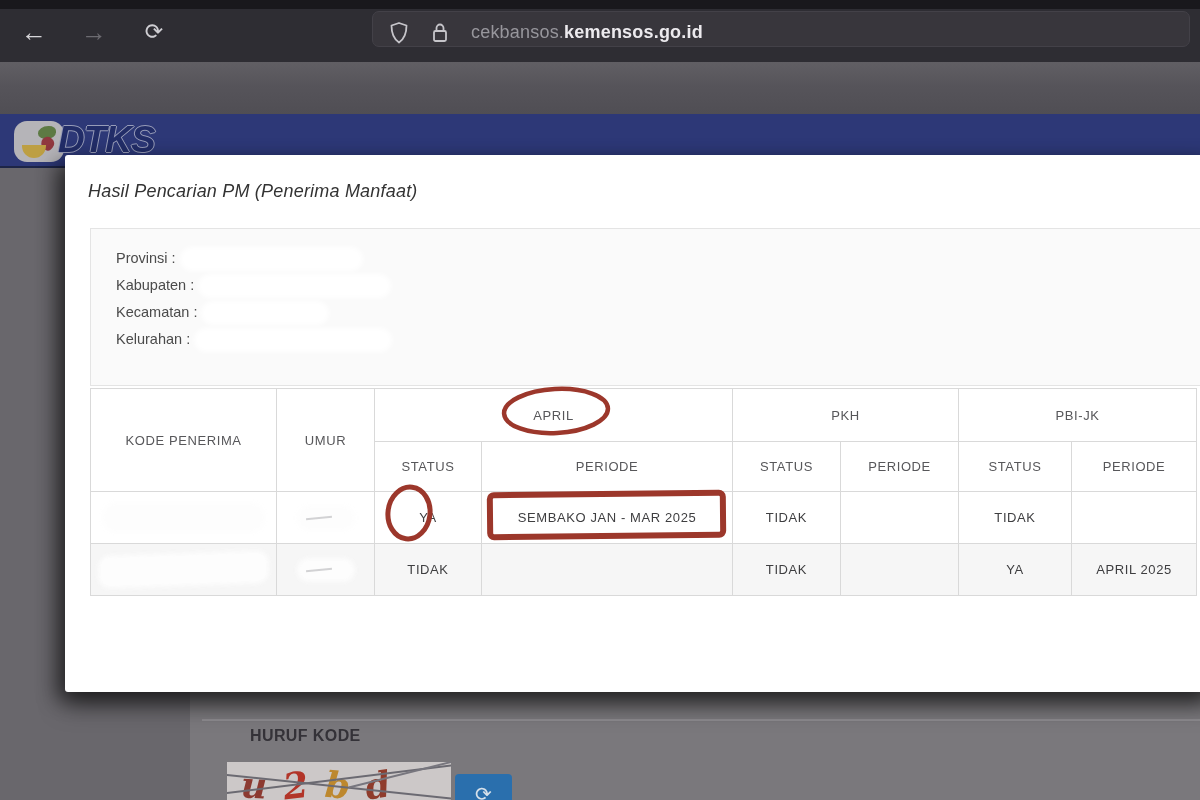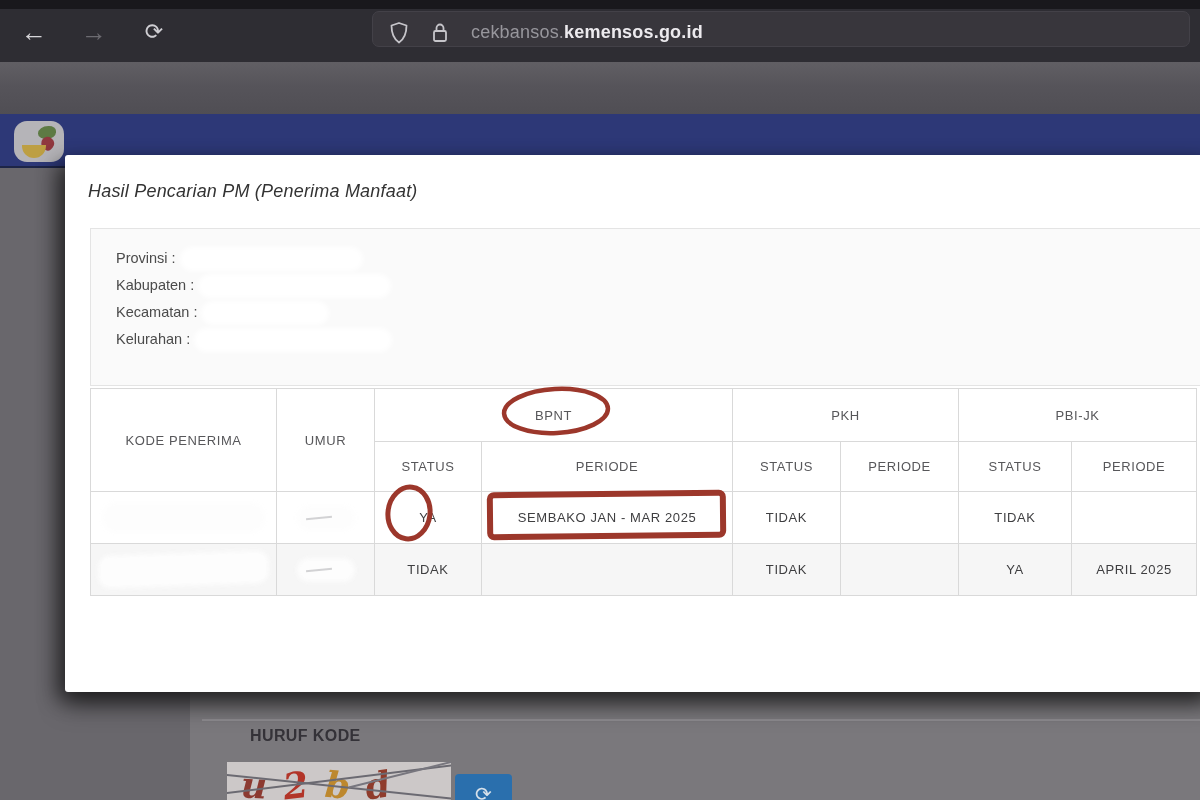--- a/index.html
+++ b/index.html
@@ -96,20 +96,21 @@
 <div id="screen">
 
   <div class="page-topstrip"></div>
   <div class="bluebar"></div>
   <div class="logo">
     <div class="logo-pill">
       <div class="logo-leaf"></div>
       <div class="logo-heart"></div>
       <div class="logo-sun"></div>
     </div>
+    <div class="logo-text">DTKS</div>
   </div>
   <div class="page-body"></div>
   <div class="content-panel"></div>
   <div class="content-divider"></div>
 
   <div class="huruf-kode">HURUF KODE</div>
   <div class="captcha-box">
     <span class="captcha-char cc0">u</span>
     <span class="captcha-char cc1">2</span>
     <span class="captcha-char cc2">b</span>
@@ -138,21 +139,21 @@
           <col class="c-bpe">
         <col class="c-pst">
           <col class="c-ppe">
         <col class="c-jst">
           <col class="c-jpe">
       </colgroup>
       <thead>
         <tr class="group-row">
           <th rowspan="2">KODE PENERIMA</th>
           <th rowspan="2">UMUR</th>
-          <th colspan="2">BPNT</th>
+          <th colspan="2">APRIL</th>
           <th colspan="2">PKH</th>
           <th colspan="2">PBI-JK</th>
         </tr>
         <tr class="sub-row">
           <th>STATUS</th>
           <th>PERIODE</th>
           <th>STATUS</th>
           <th>PERIODE</th>
           <th>STATUS</th>
           <th>PERIODE</th>

